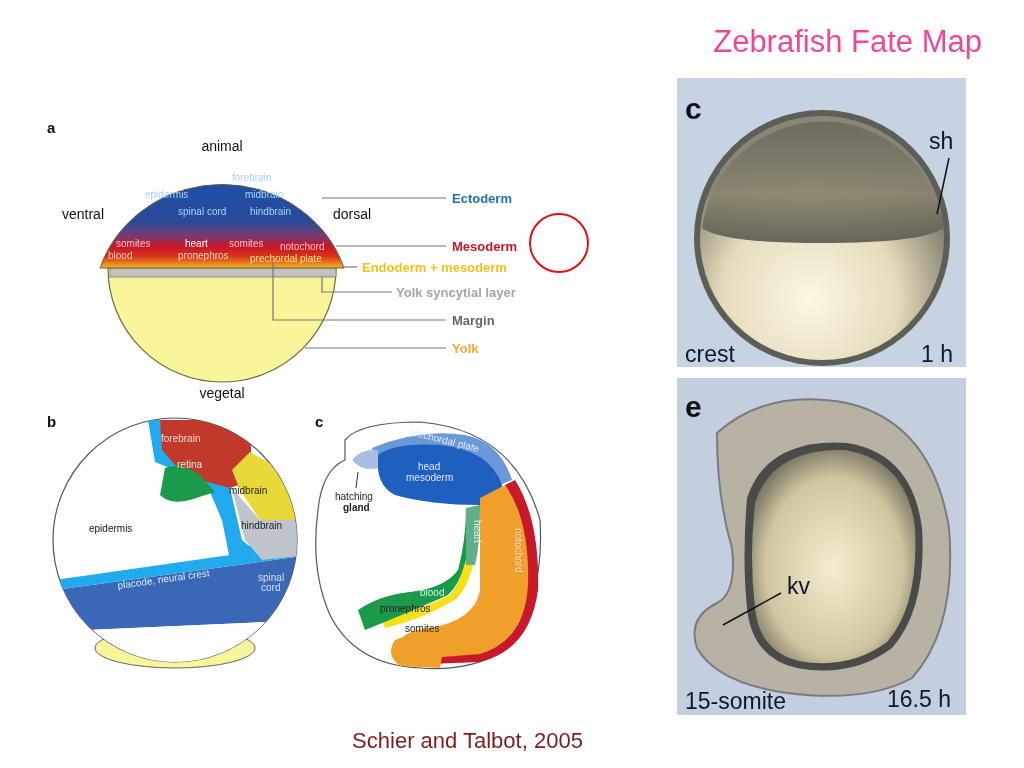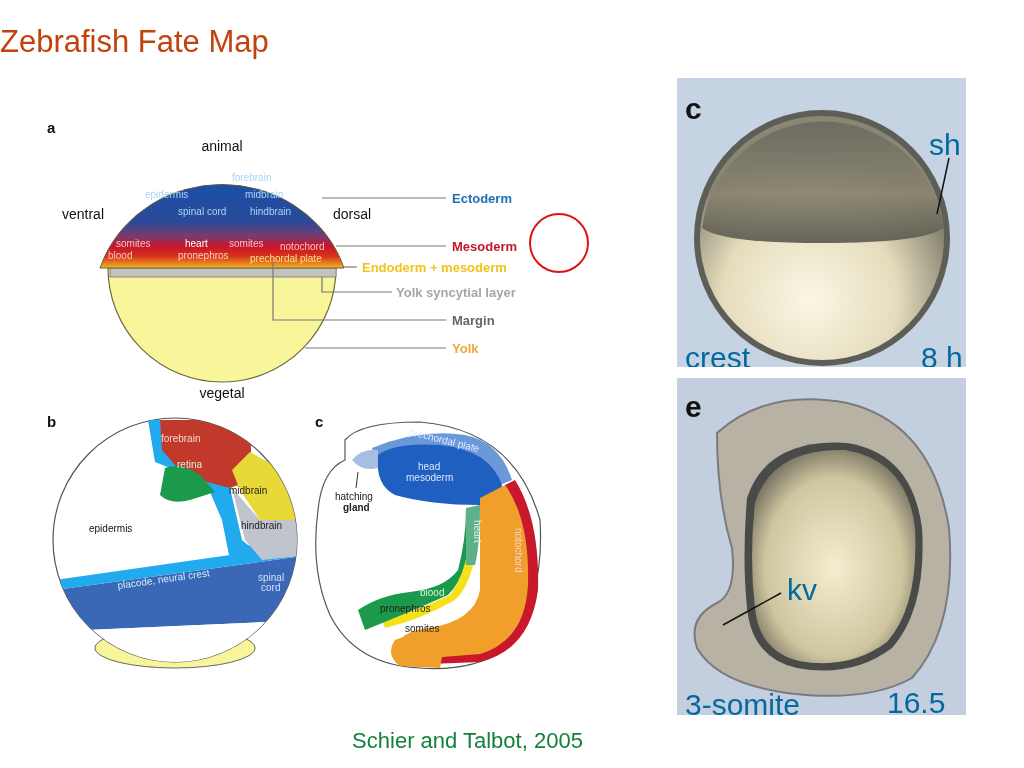--- a/index.html
+++ b/index.html
@@ -1,22 +1,22 @@
 <!DOCTYPE html>
 <html><head>
 <meta charset="utf-8">
 <style>
   html, body { margin:0; padding:0; }
   body { width:1024px; height:768px; background:#ffffff; position:relative; overflow:hidden;
          font-family:"Liberation Sans", sans-serif; }
-  .title { position:absolute; left:0; width:982px; top:24px; text-align:left; font-size:31px; color:#c2410c; }
-  .caption { position:absolute; left:0; width:935px; top:728px; text-align:center; font-size:22px; color:#15803d; }
+  .title { position:absolute; left:0; width:982px; top:24px; text-align:right; font-size:31px; color:#ec4899; }
+  .caption { position:absolute; left:0; width:935px; top:728px; text-align:center; font-size:22px; color:#7f1d1d; }
   svg text { font-family:"Liberation Sans", sans-serif; }
   .photo { position:absolute; background:#c7d3e0; overflow:hidden; }
-  .photo-label { position:absolute; font-size:30px; color:#0369a1; }
+  .photo-label { position:absolute; font-size:23px; color:#0f172a; }
   .panel-letter { position:absolute; font-weight:bold; color:#111; }
 </style>
 </head>
 <body>
 
 <div class="title">Zebrafish Fate Map</div>
 
 <svg style="position:absolute;left:40px;top:110px" width="520" height="300" viewBox="40 110 520 300">
   <defs>
     <linearGradient id="blastoderm" x1="0" y1="0" x2="0" y2="1">
@@ -152,36 +152,36 @@
       </linearGradient>
     </defs>
     <circle cx="145" cy="160" r="128" fill="#5d5e58"></circle>
     <circle cx="145" cy="160" r="122" fill="url(#yolkG)"></circle>
     <path d="M25,150 A122,122 0 0 1 267,150 Q245,165 145,165 Q45,165 25,150 Z" fill="url(#cellsG)" opacity="0.92"></path>
     <line x1="272" y1="80" x2="260" y2="136" stroke="#111" stroke-width="1.5"></line>
   </svg>
   <span class="panel-letter" style="left:8px;top:14px;font-size:30px;">c</span>
   <span class="photo-label" style="left:252px;top:50px;">sh</span>
   <span class="photo-label" style="left:8px;top:263px;">crest</span>
-  <span class="photo-label" style="left:244px;top:263px;">8 h</span>
+  <span class="photo-label" style="left:244px;top:263px;">1 h</span>
 </div>
 
 <div class="photo" style="left:677px;top:378px;width:289px;height:337px;background:#c3cfde;">
   <svg width="289" height="337" style="position:absolute;left:0;top:0">
     <defs>
       <radialGradient id="yolkE" cx="0.5" cy="0.55" r="0.6">
         <stop offset="0" stop-color="#f4eed0"></stop>
         <stop offset="0.7" stop-color="#cfc6a0"></stop>
         <stop offset="1" stop-color="#6e6a5a"></stop>
       </radialGradient>
     </defs>
     <path d="M40,55 Q90,10 170,25 Q255,45 272,150 Q280,250 235,300 Q190,325 110,315 Q40,305 20,270 Q10,240 40,225 Q60,215 55,170 Q40,120 40,55 Z" fill="#b8b2a4" stroke="#7a7a80" stroke-width="2"></path>
     <path d="M70,120 Q90,60 170,65 Q235,75 245,150 Q250,230 215,270 Q175,300 120,290 Q75,280 70,230 Q65,180 70,120 Z" fill="#4a4a48"></path>
     <path d="M78,125 Q95,70 168,72 Q230,82 238,150 Q242,228 210,264 Q172,292 122,283 Q82,273 78,230 Q72,180 78,125 Z" fill="url(#yolkE)"></path>
     <line x1="46" y1="247" x2="104" y2="215" stroke="#111" stroke-width="1.5"></line>
   </svg>
   <span class="panel-letter" style="left:8px;top:12px;font-size:30px;">e</span>
   <span class="photo-label" style="left:110px;top:195px;text-align:right;">kv</span>
-  <span class="photo-label" style="left:8px;top:310px;">3-somite</span>
+  <span class="photo-label" style="left:8px;top:310px;">15-somite</span>
   <span class="photo-label" style="left:210px;top:308px;">16.5 h</span>
 </div>
 
 <div class="caption">Schier and Talbot, 2005</div>
 
 </body></html>

